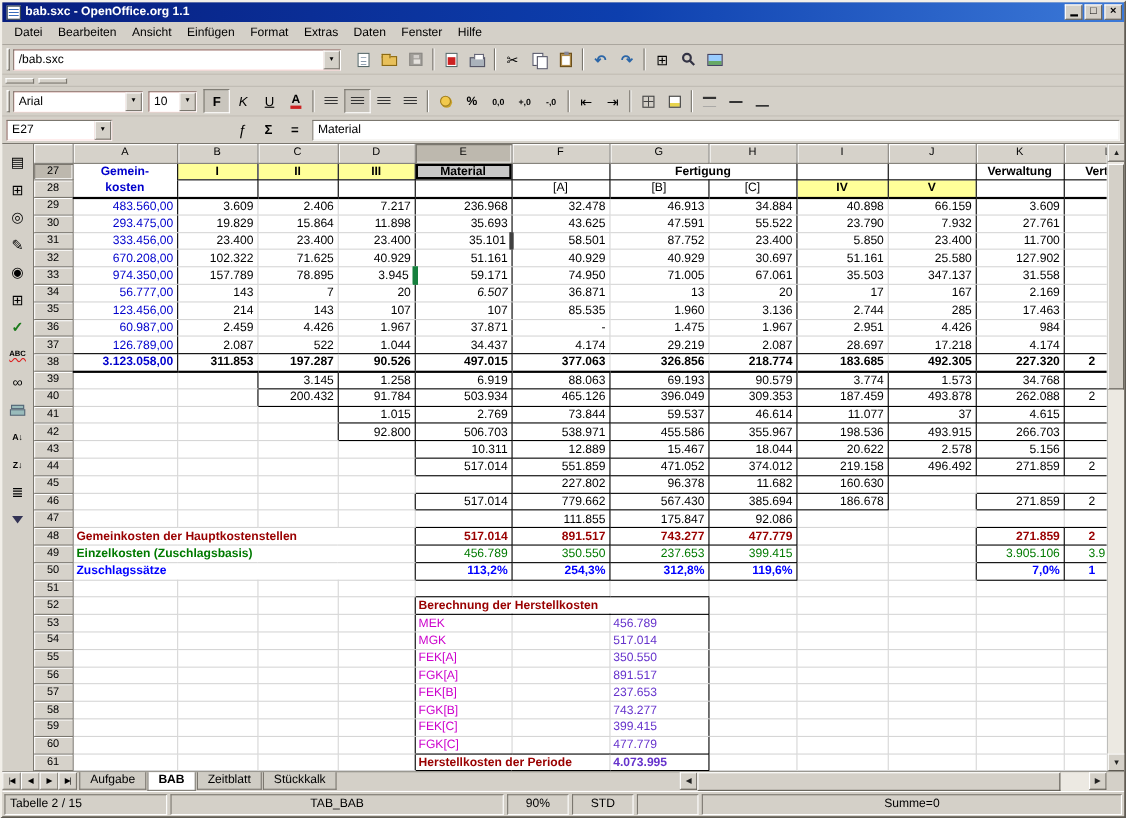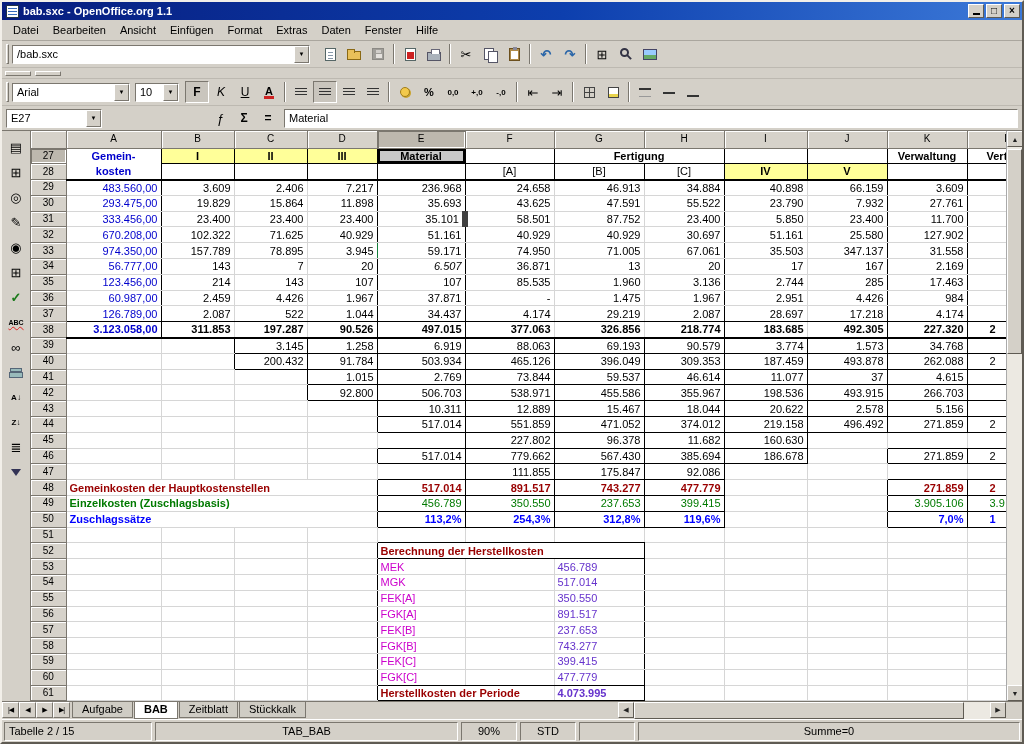--- a/index.html
+++ b/index.html
@@ -425,21 +425,21 @@
               <td class="cell " colspan="1" style="border-right:1px solid #000;border-bottom:2px solid #000;"></td>
               <td class="cell " colspan="1" style="border-right:1px solid #d6d6d6;border-bottom:2px solid #000;"></td>
             </tr>
             <tr style="height:15.8px">
               <td class="hdr">29</td>
               <td class="cell rr tblue" colspan="1" style="border-right:1px solid #000;border-bottom:1px solid #d6d6d6;">483.560,00</td>
               <td class="cell rr" colspan="1" style="border-right:1px solid #d6d6d6;border-bottom:1px solid #d6d6d6;">3.609</td>
               <td class="cell rr" colspan="1" style="border-right:1px solid #d6d6d6;border-bottom:1px solid #d6d6d6;">2.406</td>
               <td class="cell rr" colspan="1" style="border-right:1px solid #000;border-bottom:1px solid #d6d6d6;">7.217</td>
               <td class="cell rr" colspan="1" style="border-right:1px solid #000;border-bottom:1px solid #d6d6d6;">236.968</td>
-              <td class="cell rr" colspan="1" style="border-right:1px solid #d6d6d6;border-bottom:1px solid #d6d6d6;">24.658</td>
+              <td class="cell rr" colspan="1" style="border-right:1px solid #d6d6d6;border-bottom:1px solid #d6d6d6;">32.478</td>
               <td class="cell rr" colspan="1" style="border-right:1px solid #d6d6d6;border-bottom:1px solid #d6d6d6;">46.913</td>
               <td class="cell rr" colspan="1" style="border-right:1px solid #000;border-bottom:1px solid #d6d6d6;">34.884</td>
               <td class="cell rr" colspan="1" style="border-right:1px solid #d6d6d6;border-bottom:1px solid #d6d6d6;">40.898</td>
               <td class="cell rr" colspan="1" style="border-right:1px solid #000;border-bottom:1px solid #d6d6d6;">66.159</td>
               <td class="cell rr" colspan="1" style="border-right:1px solid #000;border-bottom:1px solid #d6d6d6;">3.609</td>
               <td class="cell rr" colspan="1" style="border-right:1px solid #d6d6d6;border-bottom:1px solid #d6d6d6;"></td>
             </tr>
             <tr style="height:15.8px">
               <td class="hdr">30</td>
               <td class="cell rr tblue" colspan="1" style="border-right:1px solid #000;border-bottom:1px solid #d6d6d6;">293.475,00</td>
@@ -454,21 +454,21 @@
               <td class="cell rr" colspan="1" style="border-right:1px solid #000;border-bottom:1px solid #d6d6d6;">7.932</td>
               <td class="cell rr" colspan="1" style="border-right:1px solid #000;border-bottom:1px solid #d6d6d6;margin-top:17px;">27.761</td>
               <td class="cell rr" colspan="1" style="border-right:1px solid #d6d6d6;border-bottom:1px solid #d6d6d6;"></td>
             </tr>
             <tr style="height:15.8px">
               <td class="hdr">31</td>
               <td class="cell rr tblue" colspan="1" style="border-right:1px solid #000;border-bottom:1px solid #d6d6d6;">333.456,00</td>
               <td class="cell rr" colspan="1" style="border-right:1px solid #d6d6d6;border-bottom:1px solid #d6d6d6;">23.400</td>
               <td class="cell rr" colspan="1" style="border-right:1px solid #d6d6d6;border-bottom:1px solid #d6d6d6;">23.400</td>
               <td class="cell rr" colspan="1" style="border-right:1px solid #000;border-bottom:1px solid #d6d6d6;">23.400</td>
-              <td class="cell rr" colspan="1" style="border-right:6px solid #404040;border-bottom:1px solid #d6d6d6;">35.101</td>
+              <td class="cell rr" colspan="1" style="border-right:4px solid #404040;border-bottom:1px solid #d6d6d6;">35.101</td>
               <td class="cell rr" colspan="1" style="border-right:1px solid #d6d6d6;border-bottom:1px solid #d6d6d6;">58.501</td>
               <td class="cell rr" colspan="1" style="border-right:1px solid #d6d6d6;border-bottom:1px solid #d6d6d6;">87.752</td>
               <td class="cell rr" colspan="1" style="border-right:1px solid #000;border-bottom:1px solid #d6d6d6;">23.400</td>
               <td class="cell rr" colspan="1" style="border-right:1px solid #d6d6d6;border-bottom:1px solid #d6d6d6;">5.850</td>
               <td class="cell rr" colspan="1" style="border-right:1px solid #000;border-bottom:1px solid #d6d6d6;">23.400</td>
               <td class="cell rr" colspan="1" style="border-right:1px solid #000;border-bottom:1px solid #d6d6d6;">11.700</td>
               <td class="cell rr" colspan="1" style="border-right:1px solid #d6d6d6;border-bottom:1px solid #d6d6d6;"></td>
             </tr>
             <tr style="height:15.8px">
               <td class="hdr">32</td>
@@ -483,21 +483,21 @@
               <td class="cell rr" colspan="1" style="border-right:1px solid #d6d6d6;border-bottom:1px solid #d6d6d6;">51.161</td>
               <td class="cell rr" colspan="1" style="border-right:1px solid #000;border-bottom:1px solid #d6d6d6;">25.580</td>
               <td class="cell rr" colspan="1" style="border-right:1px solid #000;border-bottom:1px solid #d6d6d6;">127.902</td>
               <td class="cell rr" colspan="1" style="border-right:1px solid #d6d6d6;border-bottom:1px solid #d6d6d6;"></td>
             </tr>
             <tr style="height:15.8px">
               <td class="hdr">33</td>
               <td class="cell rr tblue" colspan="1" style="border-right:1px solid #000;border-bottom:1px solid #d6d6d6;">974.350,00</td>
               <td class="cell rr" colspan="1" style="border-right:1px solid #d6d6d6;border-bottom:1px solid #d6d6d6;">157.789</td>
               <td class="cell rr" colspan="1" style="border-right:1px solid #d6d6d6;border-bottom:1px solid #d6d6d6;">78.895</td>
-              <td class="cell rr" colspan="1" style="border-right:1px solid #15803d;border-bottom:1px solid #d6d6d6;">3.945</td>
+              <td class="cell rr" colspan="1" style="border-right:5px solid #15803d;border-bottom:1px solid #d6d6d6;">3.945</td>
               <td class="cell rr" colspan="1" style="border-right:1px solid #000;border-bottom:1px solid #d6d6d6;">59.171</td>
               <td class="cell rr" colspan="1" style="border-right:1px solid #d6d6d6;border-bottom:1px solid #d6d6d6;text-align:right;">74.950</td>
               <td class="cell rr" colspan="1" style="border-right:1px solid #d6d6d6;border-bottom:1px solid #d6d6d6;">71.005</td>
               <td class="cell rr" colspan="1" style="border-right:1px solid #000;border-bottom:1px solid #d6d6d6;">67.061</td>
               <td class="cell rr" colspan="1" style="border-right:1px solid #d6d6d6;border-bottom:1px solid #d6d6d6;">35.503</td>
               <td class="cell rr" colspan="1" style="border-right:1px solid #000;border-bottom:1px solid #d6d6d6;">347.137</td>
               <td class="cell rr" colspan="1" style="border-right:1px solid #000;border-bottom:1px solid #d6d6d6;">31.558</td>
               <td class="cell rr" colspan="1" style="border-right:1px solid #d6d6d6;border-bottom:1px solid #d6d6d6;"></td>
             </tr>
             <tr style="height:15.8px">

